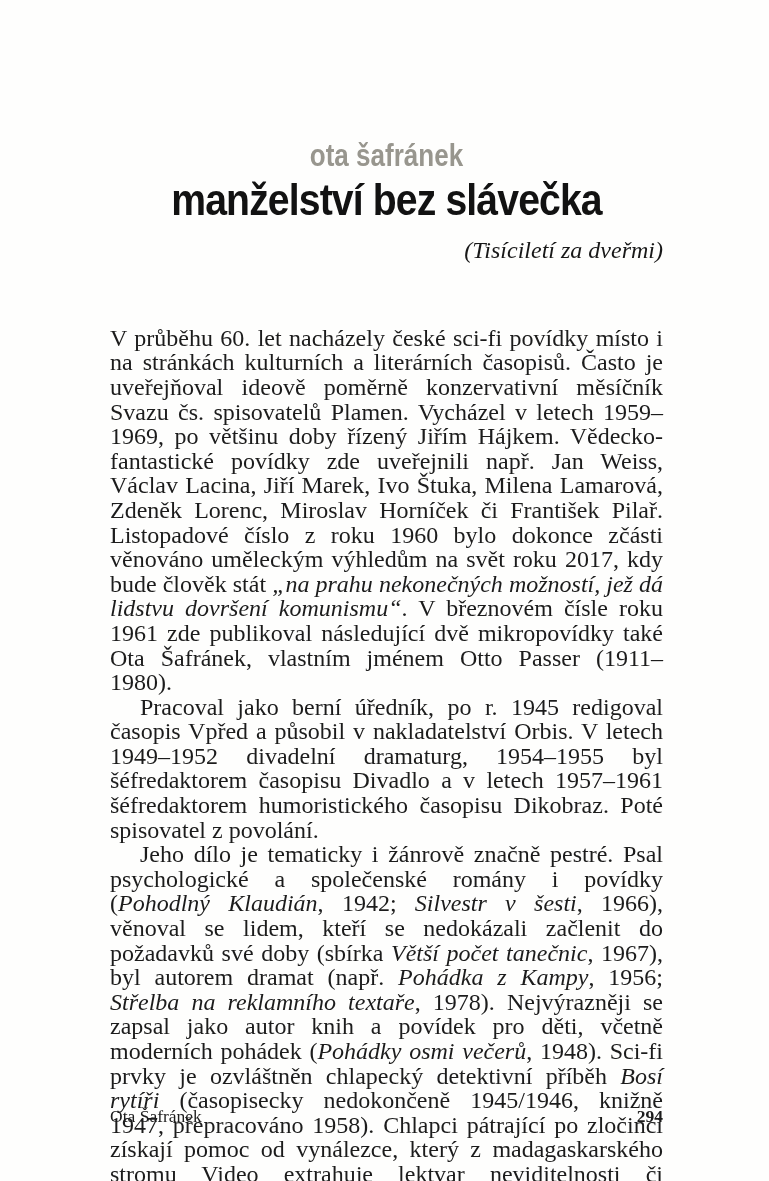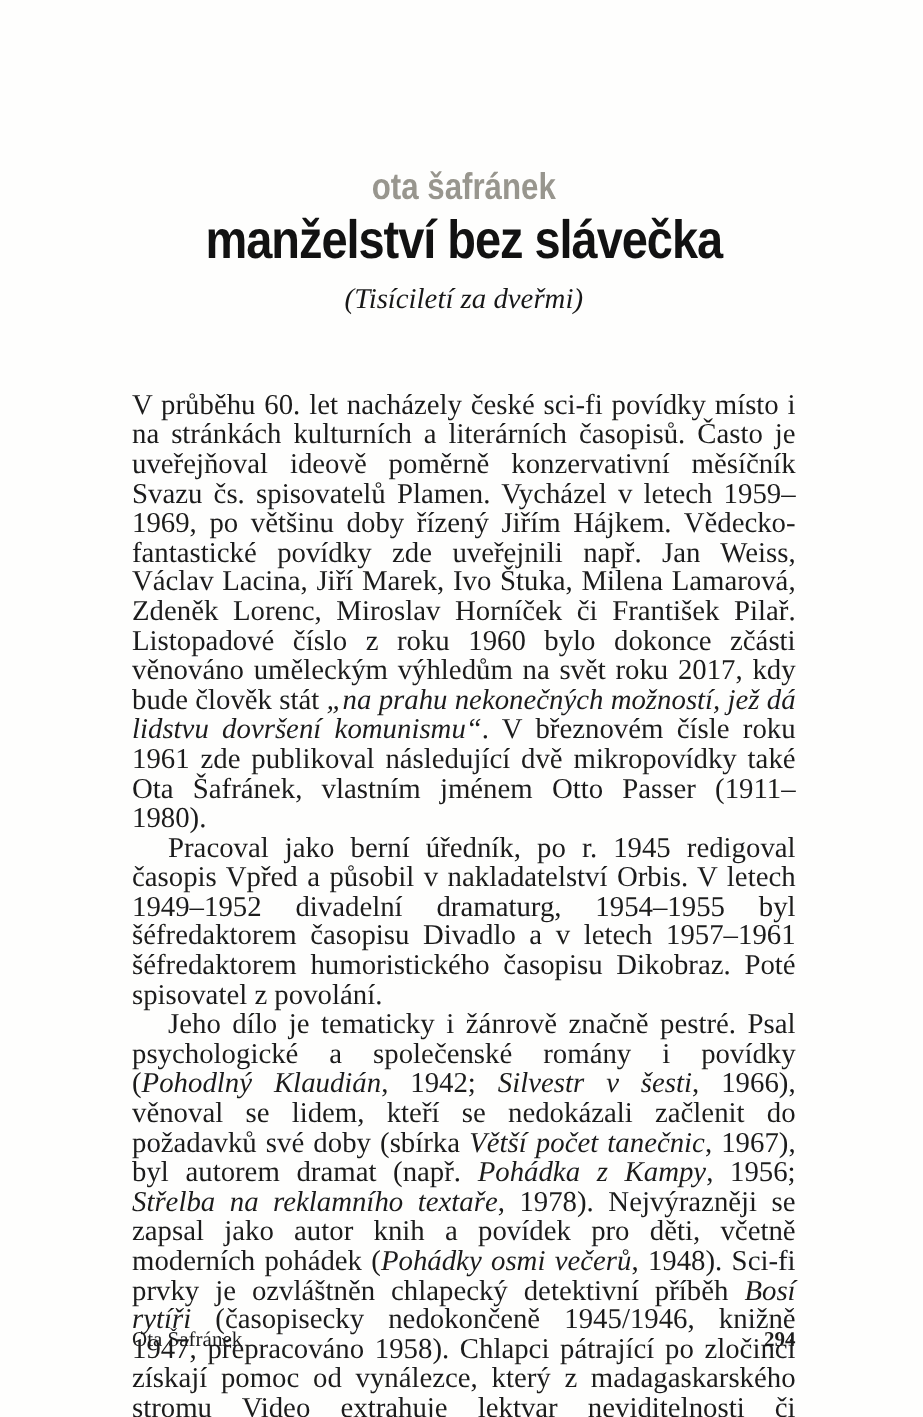--- a/index.html
+++ b/index.html
@@ -46,20 +46,21 @@
     color: #121212;
     margin-top: 3px;
     transform: scaleX(0.87);
     transform-origin: 50% 50%;
   }
   .subtitle {
     font-style: italic;
     font-size: 24px;
     color: #181818;
     margin-top: 14px;
+    text-align: right;
   }
   .body-text {
     margin-top: 62px;
     text-align: justify;
     font-size: 24px;
     line-height: 24.6px;
     hyphens: auto;
     -webkit-hyphens: auto;
   }
   .para { margin: 0; }

